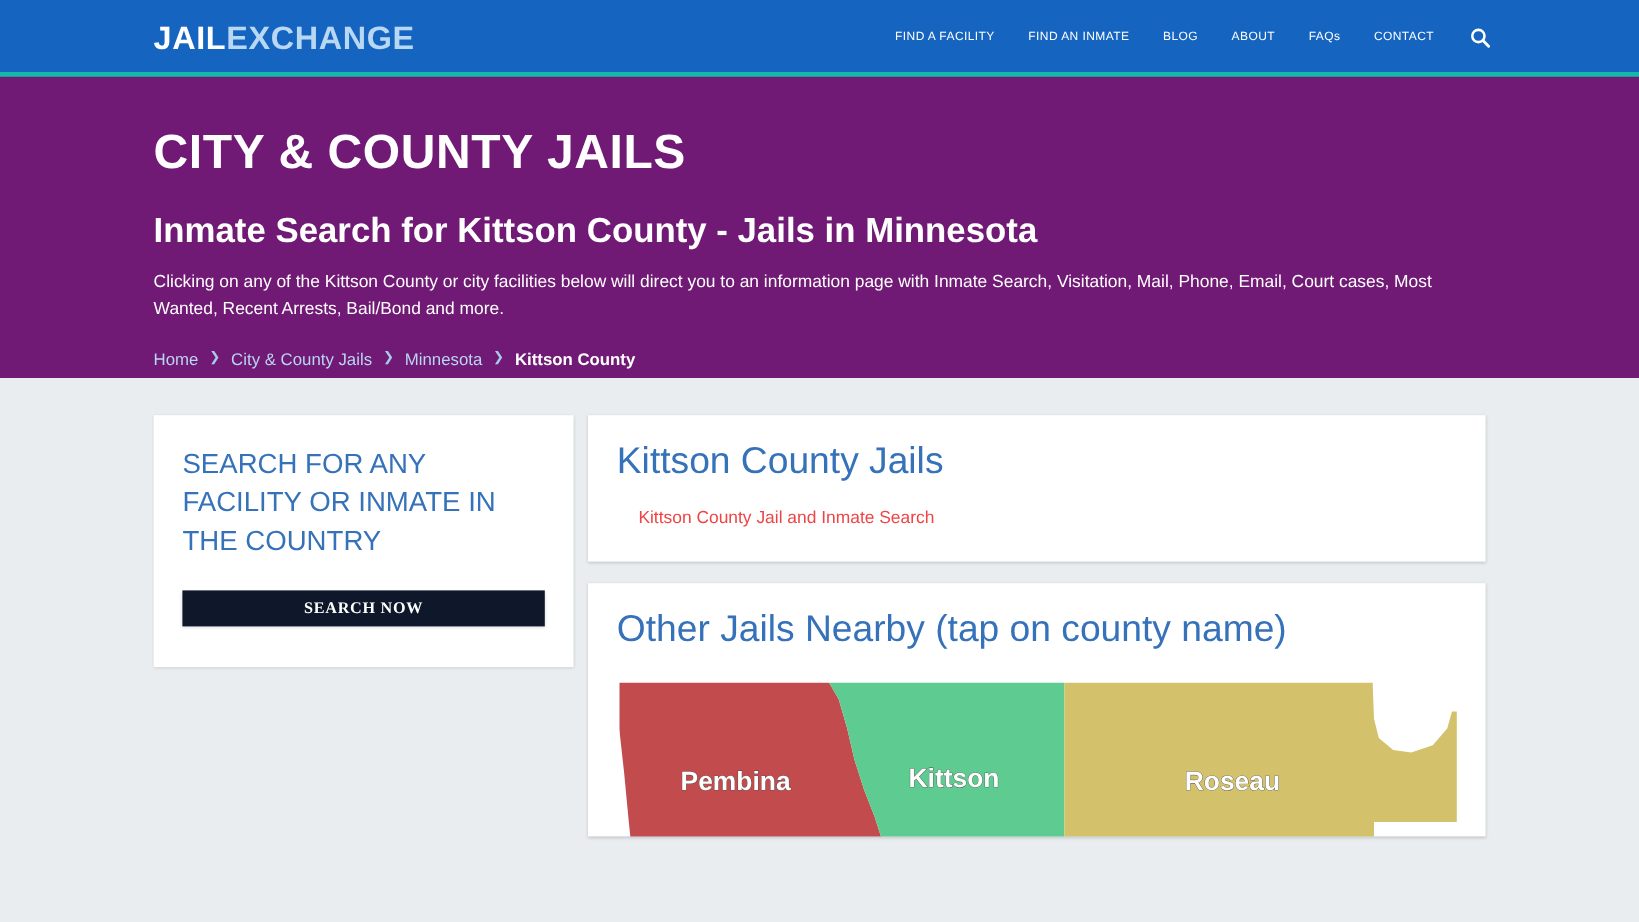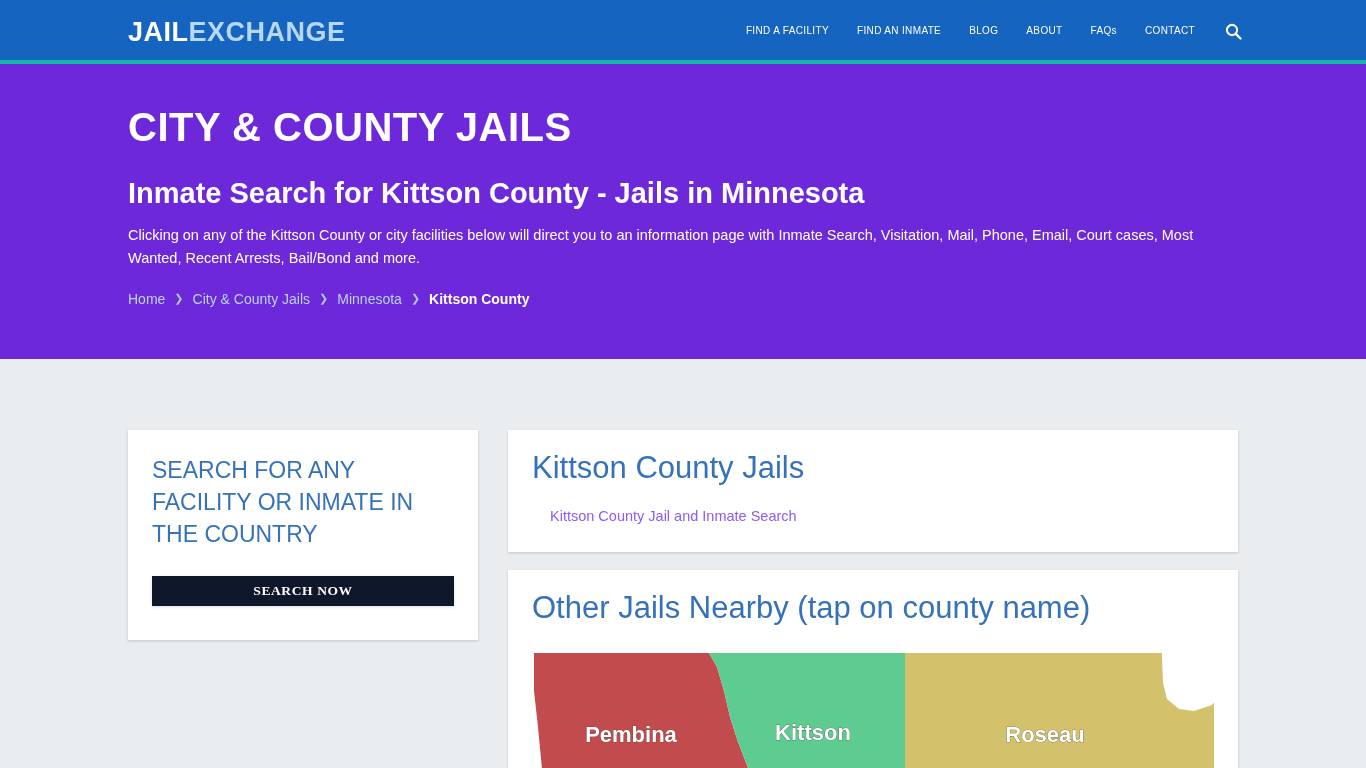--- a/index.html
+++ b/index.html
@@ -61,22 +61,22 @@
     line-height: 62px;
     cursor: pointer;
     display: flex;
     align-items: center;
     height: 62px;
   }
   .nav-search svg { display: block; }
 
   
   .hero {
-    background: #6d28d9;
-    height: 295px;
+    background: #701a75;
+    height: 251px;
     padding: 12px;
     position: relative;
   }
   .hero-inner {
     position: absolute;
     left: 128px;
     right: 128px;
     top: 0;
   }
   .hero-title {
@@ -133,22 +133,21 @@
     background: #eaedef;
     height: 409px;
     padding: 0;
   }
   .content-inner {
     position: absolute;
     left: 128px;
     right: 128px;
     top: 31px;
     display: flex;
-    gap: 30px;
-    margin-top: 40px;
+    gap: 12px;
   }
 
   
   .sidebar { width: 350px; flex: 0 0 350px; }
   .card {
     background: #ffffff;
     box-shadow: 0 1px 3px rgba(30,40,60,0.12), 0 1px 2px rgba(30,40,60,0.08);
   }
   .search-card { padding: 24px 24px 34px 24px; }
   .search-card-title {
@@ -178,21 +177,21 @@
   .main-col { flex: 1 1 auto; min-width: 0; }
   .jails-card { padding: 24px 24px 26px 24px; }
   .card-heading {
     color: #3572b9;
     font-size: 31px;
     font-weight: normal;
     line-height: 28px;
   }
   .jail-link-list { list-style: none; margin-top: 24px; padding-left: 18px; }
   .jail-link {
-    color: #8b5cf6;
+    color: #ef4444;
     font-size: 14.5px;
     text-decoration: none;
     cursor: pointer;
     line-height: 20px;
   }
 
   .nearby-card {
     margin-top: 18px;
     padding: 24px 24px 0 24px;
     overflow: hidden;

